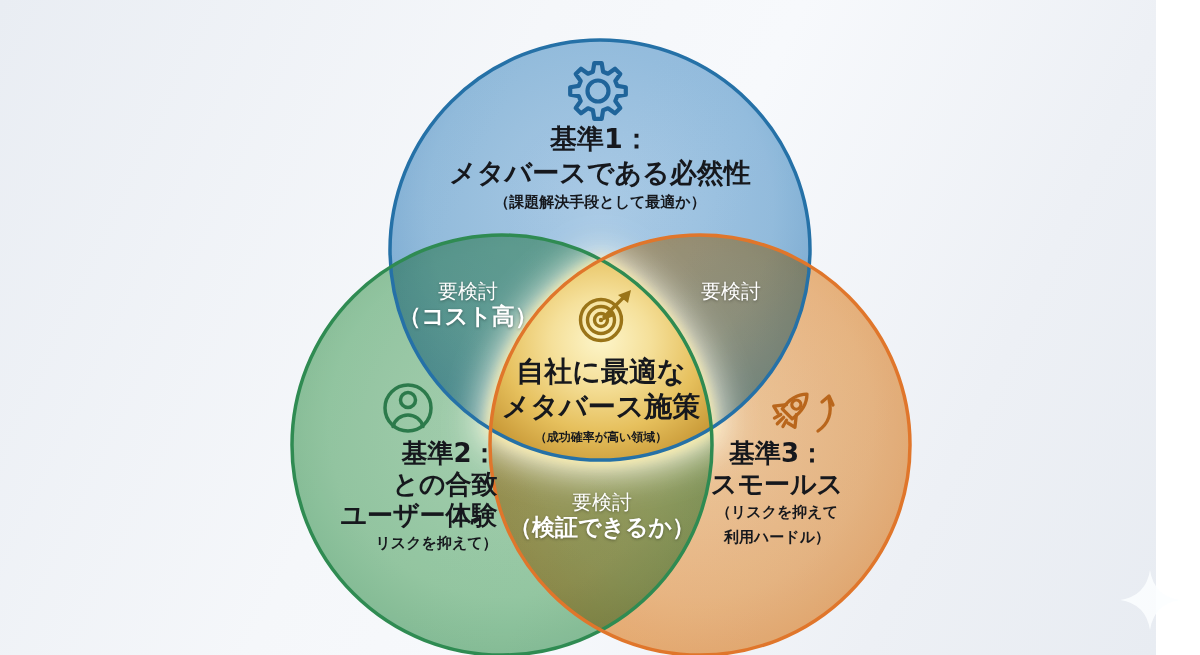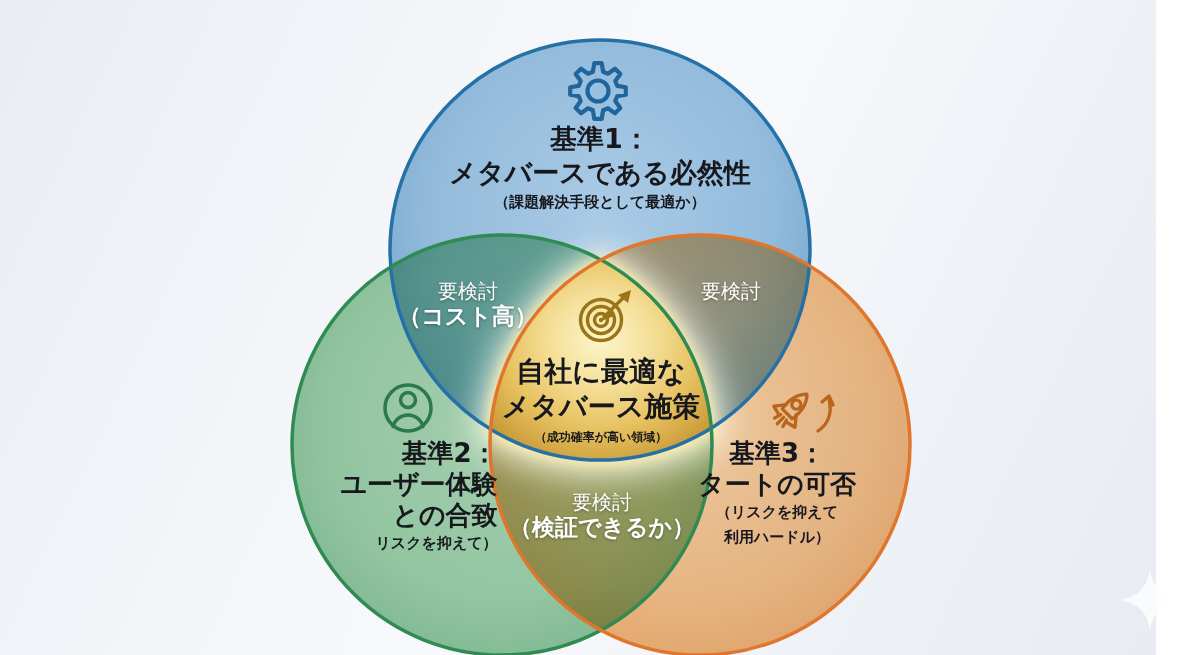--- a/index.html
+++ b/index.html
@@ -137,25 +137,25 @@
     <div class="c-sub">（成功確率が高い領域）</div>
   </div>
 
   <div class="block blk-ov-bottom ov">
     <div class="l">要検討</div>
     <div class="n">（検証できるか）</div>
   </div>
 
   <div class="block blk-green">
     <div class="t-mid">基準2：</div>
+    <div class="t-mid">との合致</div>
     <div class="t-mid">ユーザー体験</div>
-    <div class="t-mid">との合致</div>
     <div class="t-sub">リスクを抑えて）</div>
   </div>
 
   <div class="block blk-orange">
     <div class="t-mid">基準3：</div>
-    <div class="t-mid">タートの可否</div>
+    <div class="t-mid">スモールス</div>
     <div class="t-sub">（リスクを抑えて</div>
     <div class="t-sub">利用ハードル）</div>
   </div>
 
 </div>
 
 </body></html>

